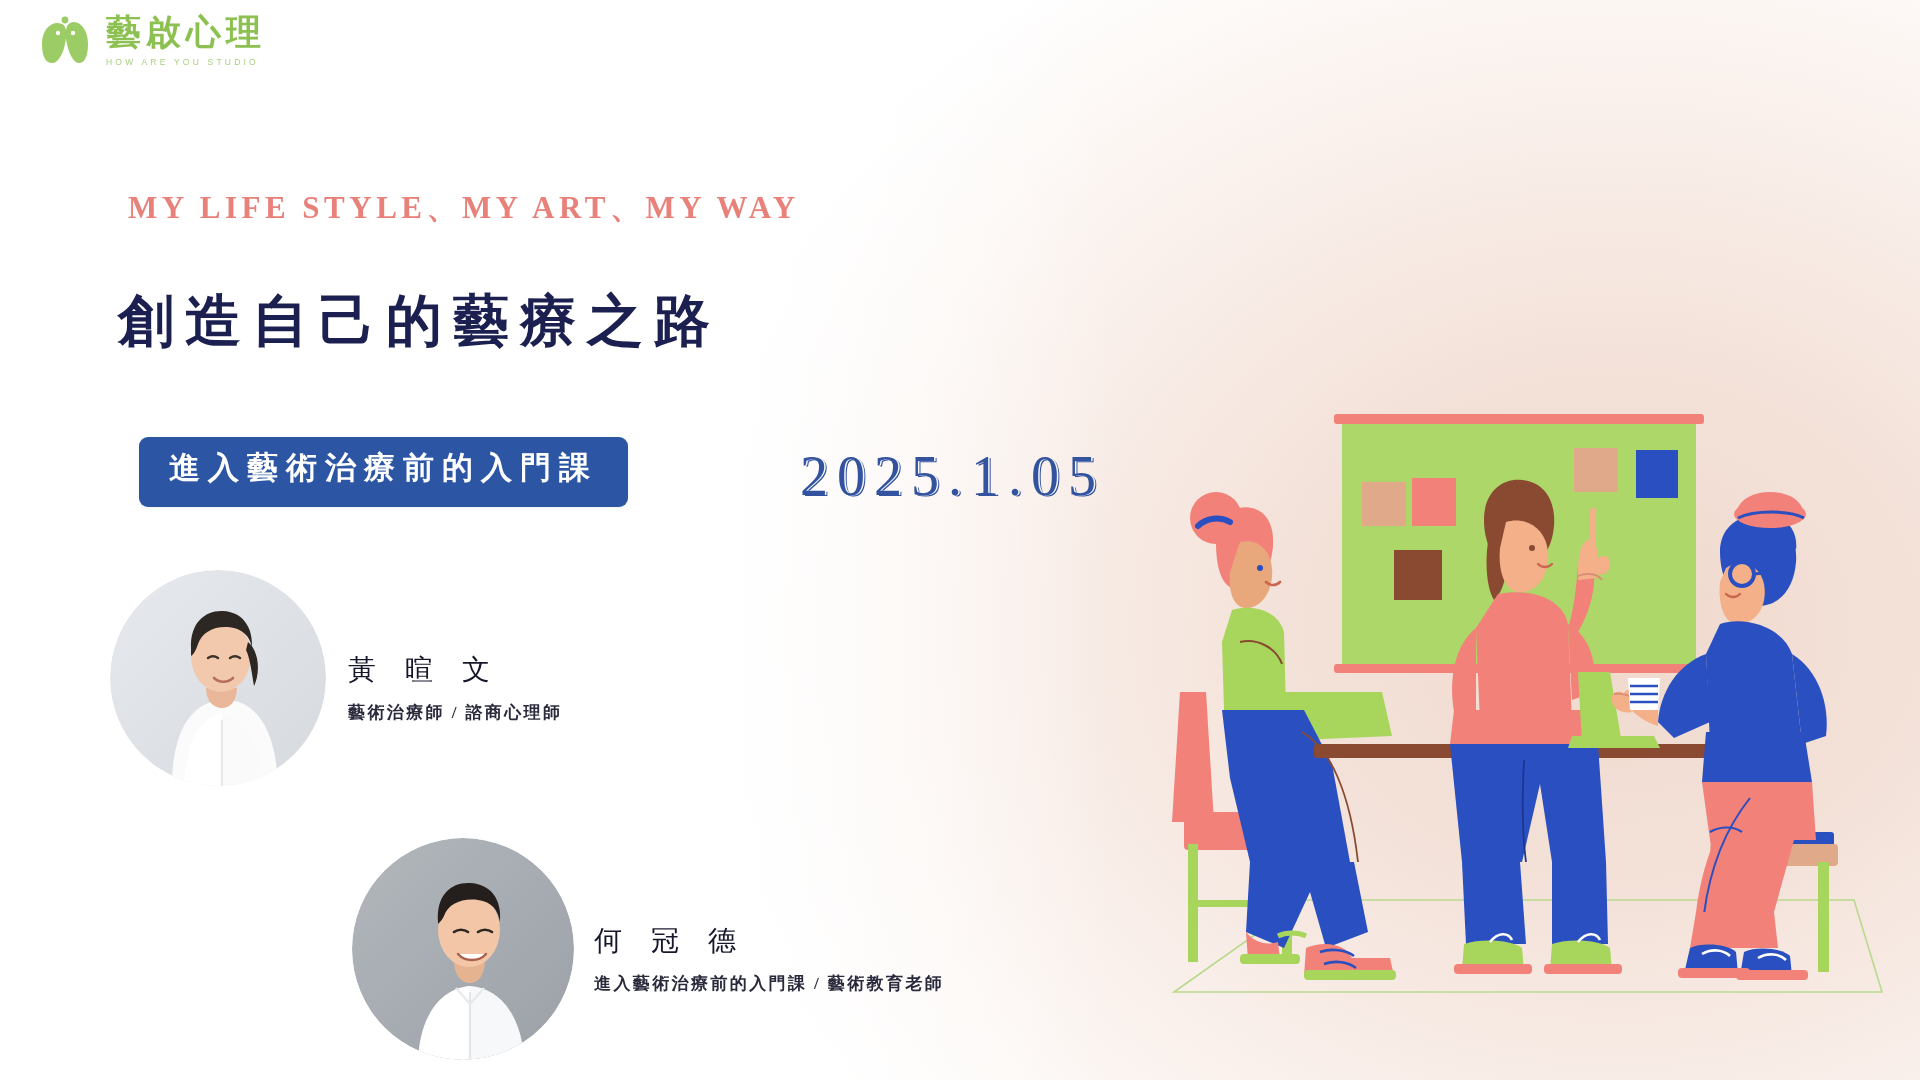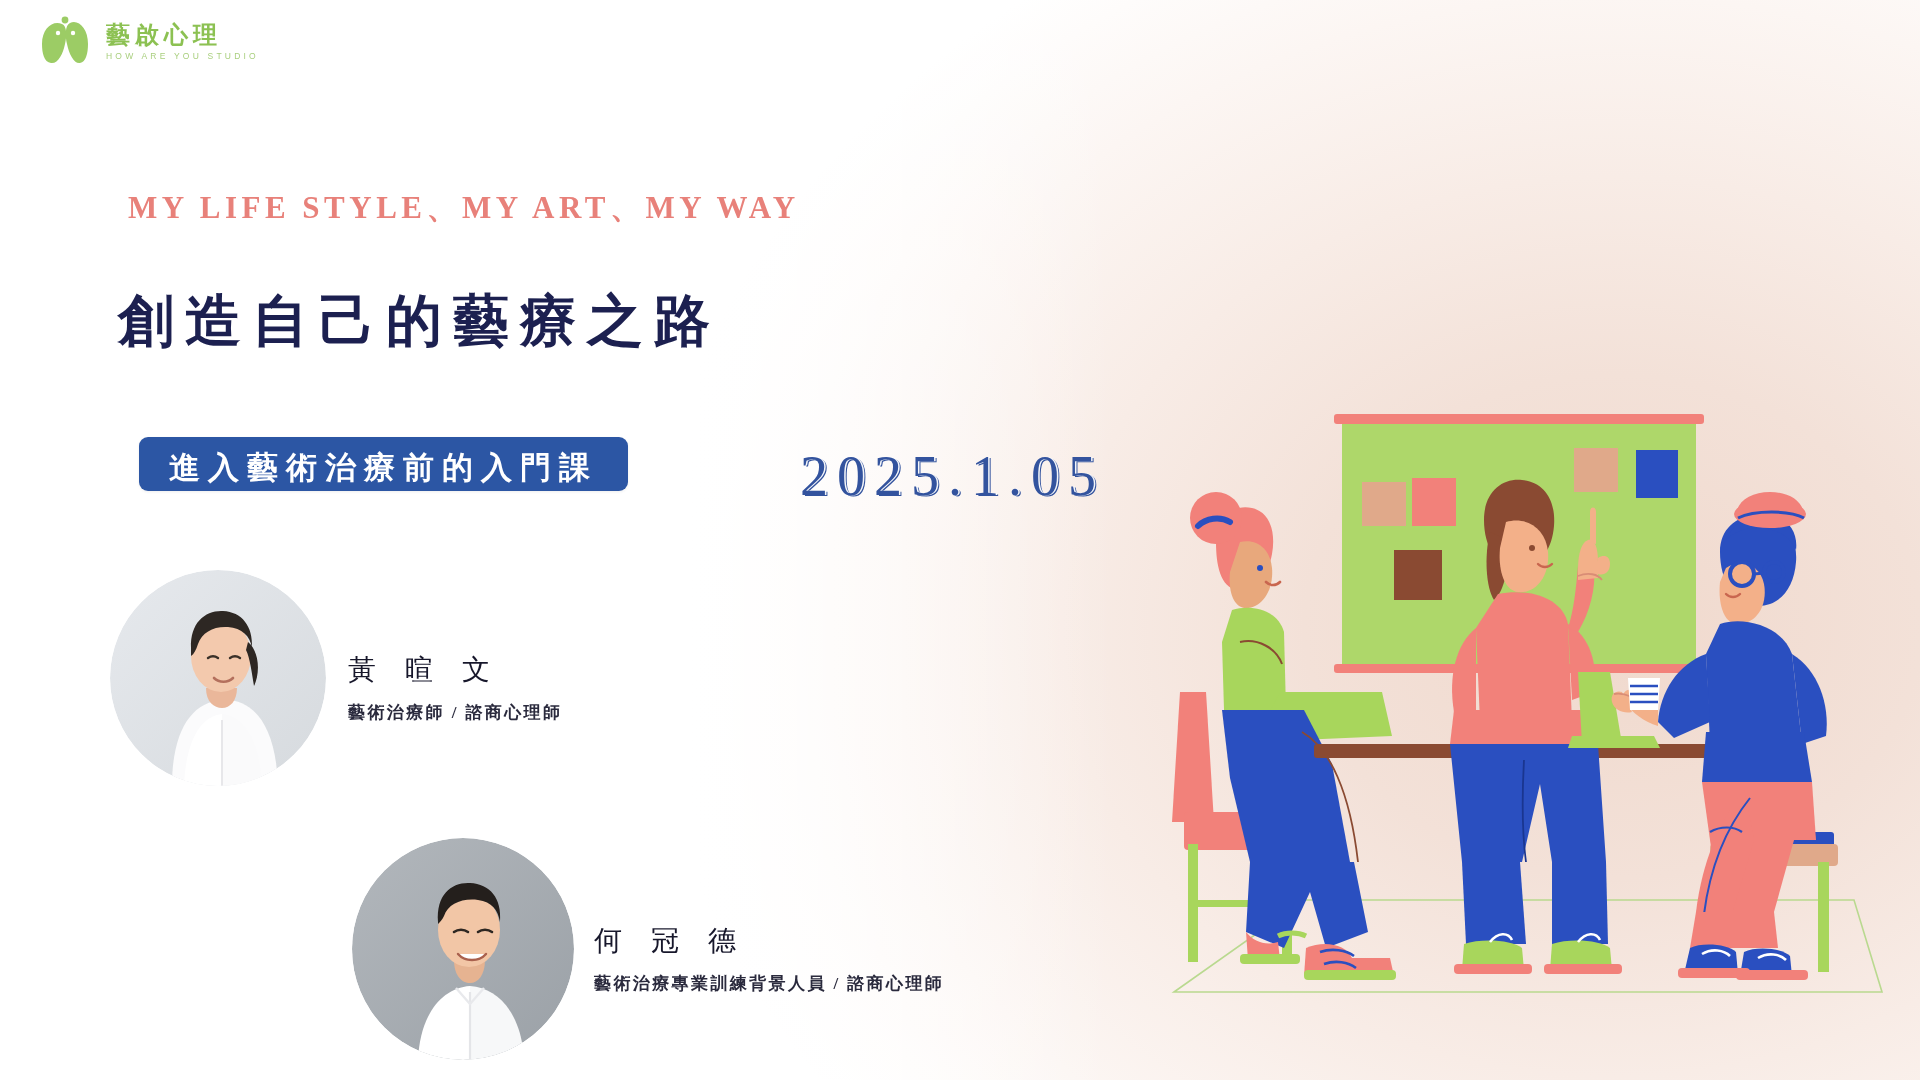--- a/index.html
+++ b/index.html
@@ -24,22 +24,22 @@
     content:"";position:absolute;left:0;top:0;width:58%;height:100%;
     background:linear-gradient(90deg,#ffffff 0%,#ffffff 62%,rgba(255,255,255,0) 100%);
     pointer-events:none;
   }
 
   
   .logo{position:absolute;left:34px;top:14px;display:flex;align-items:center;gap:10px;z-index:6;}
   .logo-mark{position:relative;width:62px;height:56px;flex:none;}
   .logo-text{display:flex;flex-direction:column;line-height:1;}
   .logo-cn{
-    font-family:Liberation Sans, sans-serif;
-    font-size:24px;font-weight:700;color:#8cc152;letter-spacing:5px;
+    font-family:Liberation Mono, monospace;
+    font-size:35px;font-weight:700;color:#8cc152;letter-spacing:5px;
     white-space:nowrap;
   }
   .logo-en{
     font-family:"Liberation Sans",sans-serif;
     font-size:8.5px;color:#a9cf7e;letter-spacing:3.2px;margin-top:5px;white-space:nowrap;
   }
 
   
   .left{position:absolute;left:0;top:0;width:1180px;height:1080px;z-index:5;}
 
@@ -54,21 +54,21 @@
     position:absolute;left:118px;top:255px;
     font-family:"Liberation Serif",serif;
     font-size:56px;font-weight:700;color:#1c2050;
     letter-spacing:11px;white-space:nowrap;line-height:1;
   }
 
   .badge{
     position:absolute;left:139px;top:437px;
     background:#2c56a4;color:#ffffff;
     border-radius:9px;
-    padding:13px 30px 4px 30px;
+    padding:13px 30px 20px 30px;
     font-family:"Liberation Serif",serif;
     font-size:31px;font-weight:700;letter-spacing:8px;
     white-space:nowrap;line-height:1.18;
     box-shadow:0 1px 3px rgba(0,0,0,.07);
   }
 
   .date{
     position:absolute;left:800px;top:448px;
     font-family:"Liberation Serif",serif;
     font-size:56px;color:#33539e;letter-spacing:9px;
@@ -203,21 +203,21 @@
             <path d="M106 116 C113 124 127 124 134 116" stroke="#a9604d" stroke-width="2.4" fill="none" stroke-linecap="round"></path>
             <path d="M66 222 C68 176 90 150 118 148 L118 222 Z" fill="#ffffff"></path>
             <path d="M118 148 C148 150 170 178 172 222 L118 222 Z" fill="#f7f8f9"></path>
             <path d="M118 154 L118 222" stroke="#e4e5e8" stroke-width="2.2" fill="none"></path>
             <path d="M104 150 L118 166 L132 150" stroke="#e8e9ec" stroke-width="2.4" fill="none"></path>
           </g>
         </svg>
       </div>
       <div class="speaker-info">
         <div class="sp-name">何 冠 德</div>
-        <div class="sp-role">藝術治療專業訓練背景人員 / 諮商心理師</div>
+        <div class="sp-role">進入藝術治療前的入門課 / 藝術教育老師</div>
       </div>
     </div>
 
   </div>
 
   <div class="illus">
     <svg viewBox="0 0 740 660" aria-hidden="true">
 
       <path d="M20 600 L150 508 L700 508 L728 600 Z" fill="none" stroke="#b9d98f" stroke-width="1.6"></path>
 

